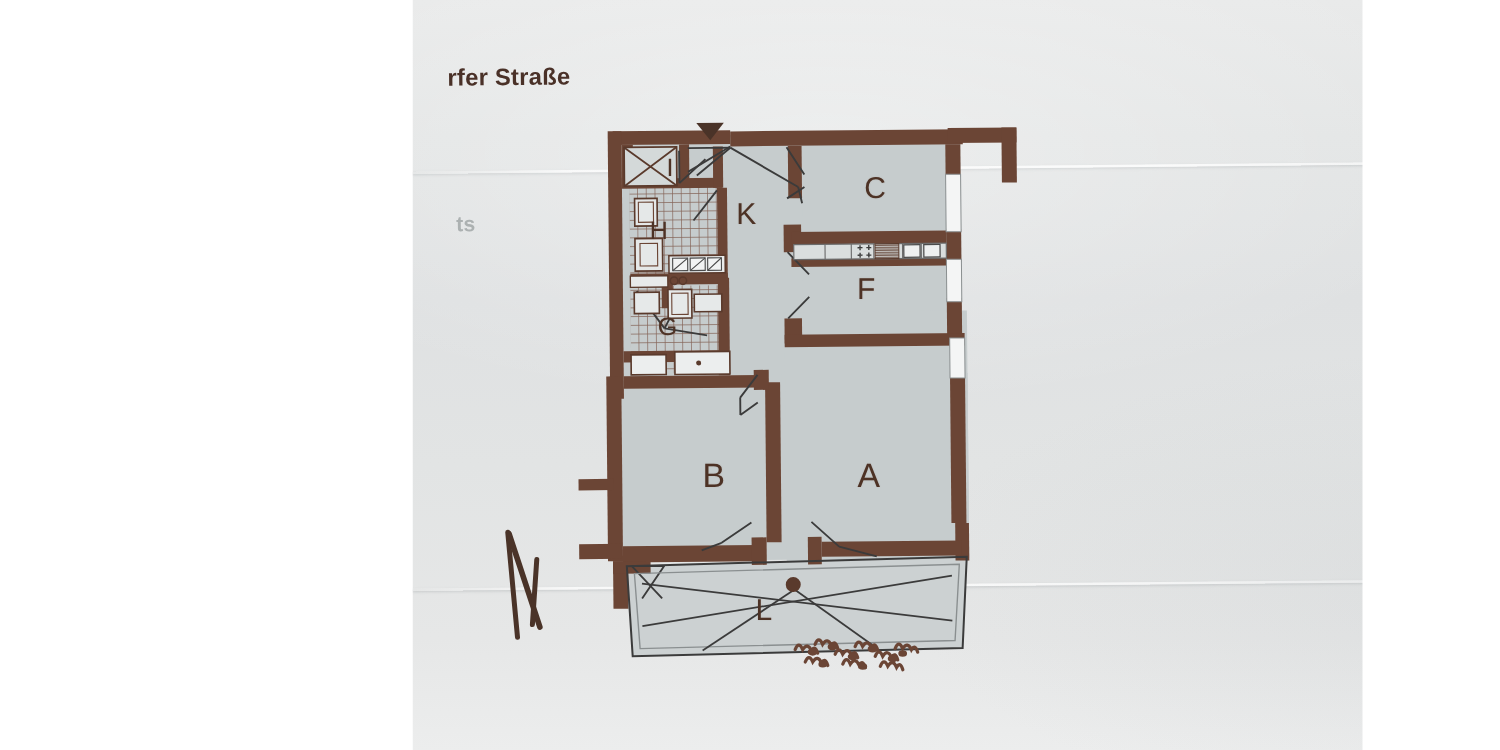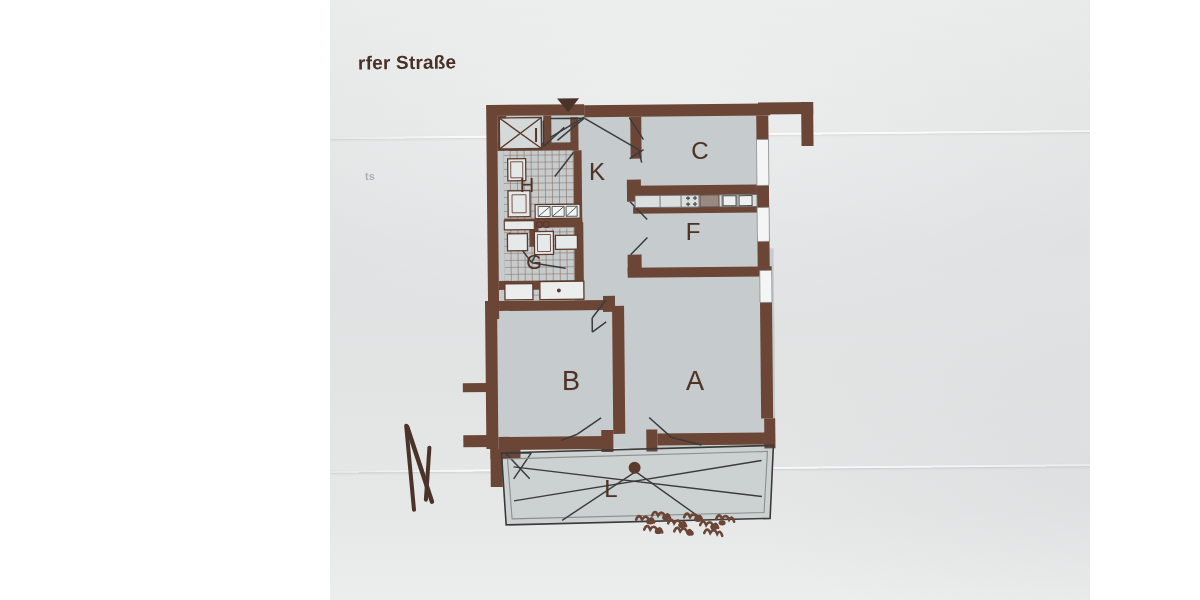--- a/index.html
+++ b/index.html
@@ -33,21 +33,21 @@
   #barR{left:1090px;width:110px;}
 
   
   #street{
     position:absolute;left:358px;top:52px;
     font-size:19px;font-weight:bold;color:#4a3128;letter-spacing:.2px;
     transform:rotate(-.6deg);
   }
   #faint{
     position:absolute;left:365px;top:170px;
-    font-size:11px;font-weight:bold;color:#9aa0a0;opacity:.75;
+    font-size:17px;font-weight:bold;color:#9aa0a0;opacity:.75;
     transform:rotate(-.6deg);
   }
 
   
   #plan{position:absolute;left:0;top:0;width:1200px;height:600px;}
 
   
   .rlabel{
     position:absolute;color:#4d3225;font-family:"Liberation Sans",sans-serif;
     font-weight:400;line-height:1;transform:translate(-50%,-50%);

